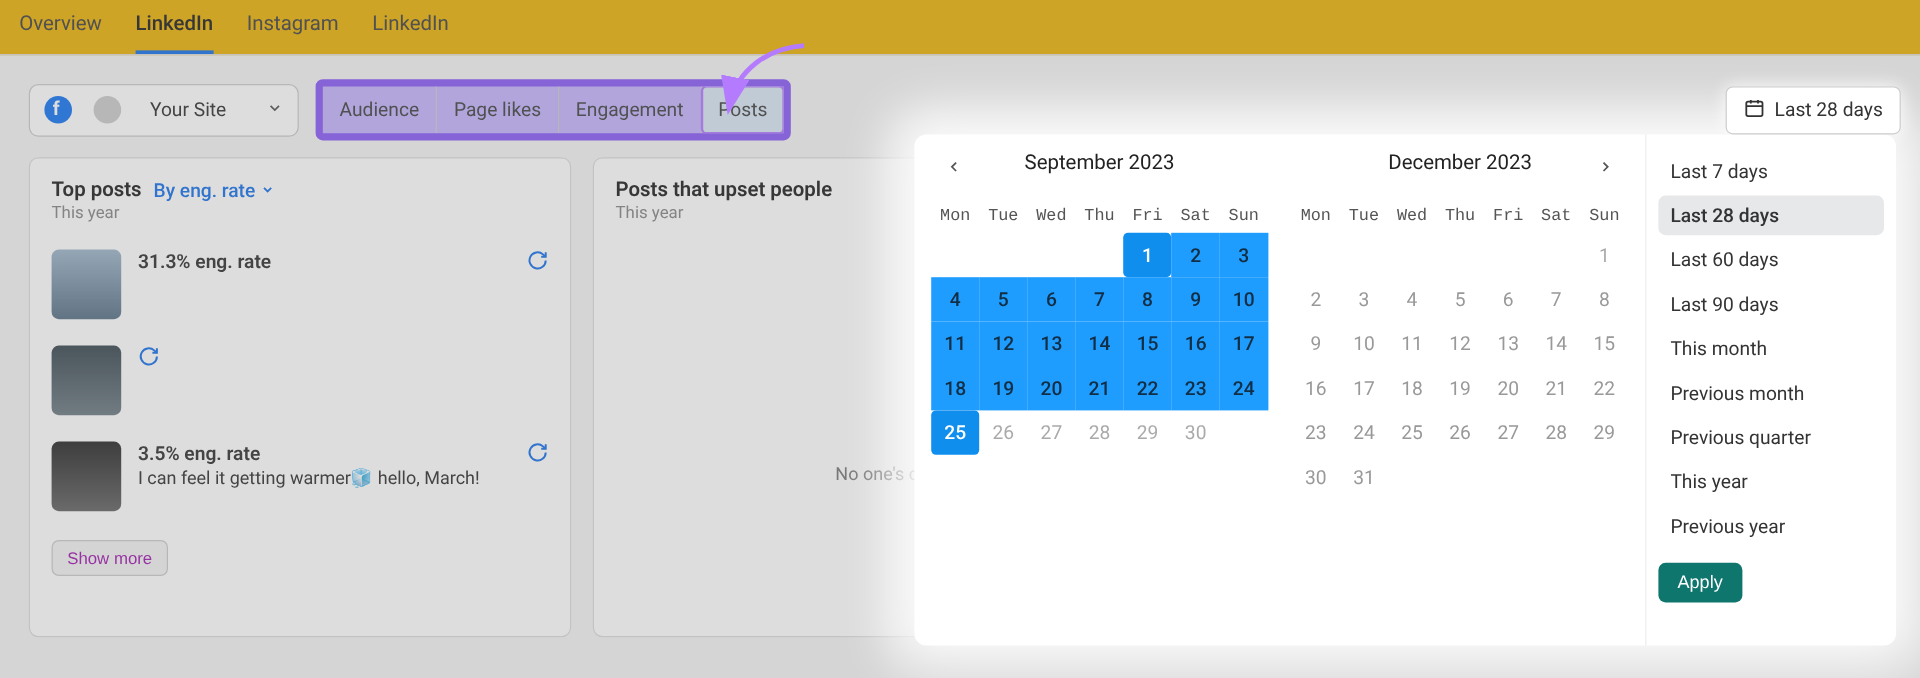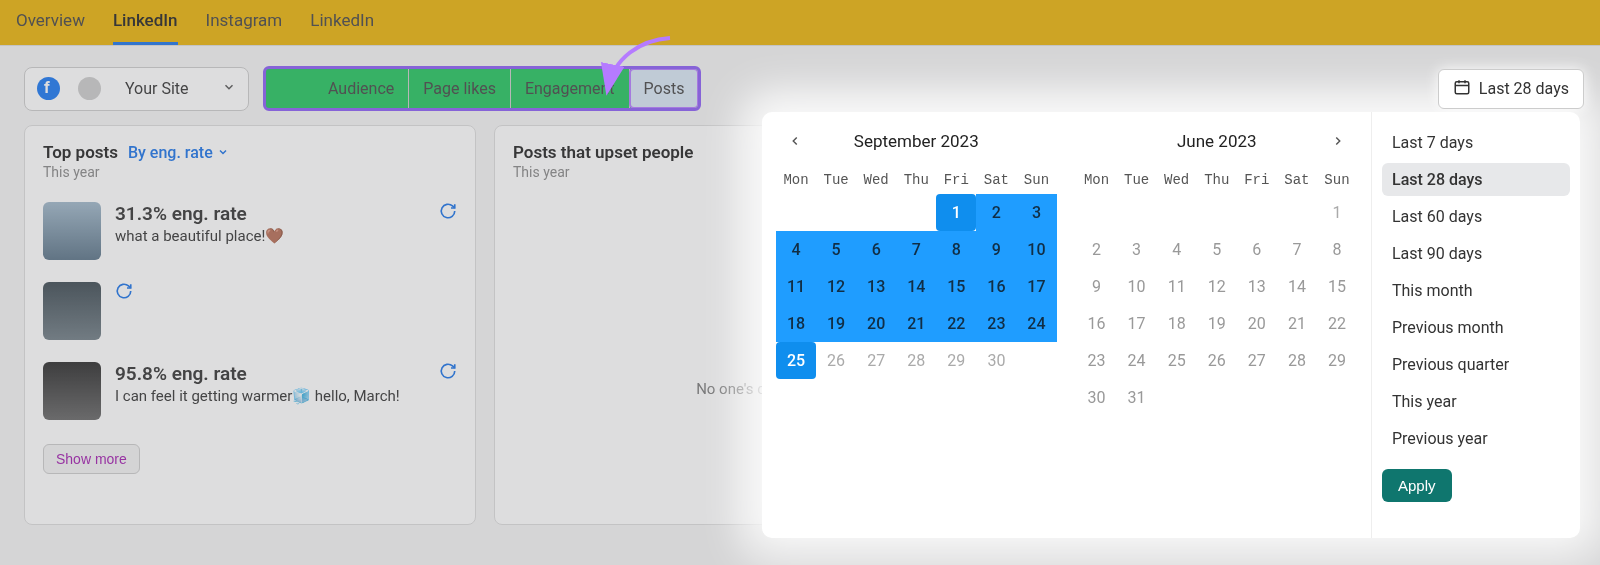--- a/index.html
+++ b/index.html
@@ -56,22 +56,22 @@
     content: "f"; color: #fff; font-weight: 700;
     position: absolute; left: 7px; top: 1px; font-size: 16px;
   }
   .avatar-dot {
     width: 23px; height: 23px; border-radius: 50%;
     background: #ccc;
     margin-left: -6px;
   }
   .site-dd .caret { margin-left: auto; color:#555; }
   .sub-tabs {
-    display: flex; border: 3px solid #8b5cf6; border-radius: 6px;
-    overflow: hidden; background: #22c55e; padding-left: 48px;
+    display: flex; border: 6px solid #8b5cf6; border-radius: 6px;
+    overflow: hidden; background: #c4b5fd;
   }
   .sub-tab {
     padding: 10px 14px; font-size: 16px; color: #444;
     border-right: 1px solid #ccc; cursor: pointer;
   }
   .sub-tab:last-child { border-right: none; }
   .sub-tab.active {
     background: #d9e7f5;
     outline: 2px solid #b57bff;
     outline-offset: -1px;
@@ -104,21 +104,21 @@
     margin-top: 22px;
   }
   .thumb {
     width: 58px; height: 58px; border-radius: 6px; background:#888;
     background-size: cover;
   }
   .t1 { background: linear-gradient(#9fb7c9,#5a7387);}
   .t2 { background: linear-gradient(#3d4a52,#707d85);}
   .t3 { background: linear-gradient(#2b2b2b,#666);}
   .post-meta { flex: 1; }
-  .eng-rate { font-weight: 600; font-size: 19px; }
+  .eng-rate { font-weight: 600; font-size: 16px; }
   .caption { font-size: 15px; color: #333; margin-top: 2px;}
   .refresh-ico { color: #1a73e8; font-size: 18px; cursor: pointer; }
   .show-more {
     margin-top: 24px; border:1px solid #ccc; background:#f3f3f3;
     padding:6px 12px; border-radius:6px; font-size:14px; color:#a21caf;
   }
   .upset .empty { text-align:center; color:#777; margin-top: 200px; font-size:15px;}
   
   .arrow {
     position: absolute; left: 600px; top: 34px; z-index: 6;
@@ -138,21 +138,21 @@
   }
   .cal-area {
     flex: 1;
     padding: 14px 14px 18px 14px;
     display: flex;
     gap: 20px;
     border-right: 1px solid #eee;
   }
   .cal { flex: 1; }
   .cal-head {
-    display: flex; align-items: center; justify-content: center;
+    display: flex; justify-content: center;
     gap: 10px; font-size: 17px; color:#222;
     position: relative; height: 30px; margin-bottom: 10px;
   }
   .cal-head .nav { position:absolute; color:#666; cursor:pointer; font-size:18px; padding:4px 8px;}
   .cal-head .nav.left { left: 4px;}
   .cal-head .nav.right { right: 4px;}
   .dow-row, .day-row {
     display: grid; grid-template-columns: repeat(7, 1fr);
     text-align: center;
   }
@@ -249,38 +249,37 @@
             <polyline points="6 9 12 15 18 9"></polyline>
           </svg>
       </span>
     </div>
     <div class="sub-note">This year</div>
     <div id="posts-list">
         <div class="post-row">
           <div class="thumb t1"></div>
           <div class="post-meta">
             <div class="eng-rate">31.3% eng. rate</div>
-            <div class="caption">what a beautiful place!🤎</div>
           </div>
           <span class="refresh-ico"><svg width="18" height="18" viewBox="0 0 24 24" fill="none" stroke="#1a73e8" stroke-width="2.2">
               <path d="M21 12a9 9 0 1 1-3-6.7L21 8"></path>
               <polyline points="21 3 21 8 16 8"></polyline>
             </svg></span>
         </div>
         <div class="post-row">
           <div class="thumb t2"></div>
           <span class="refresh-ico"><svg width="18" height="18" viewBox="0 0 24 24" fill="none" stroke="#1a73e8" stroke-width="2.2">
               <path d="M21 12a9 9 0 1 1-3-6.7L21 8"></path>
               <polyline points="21 3 21 8 16 8"></polyline>
             </svg></span>
         </div>
         <div class="post-row">
           <div class="thumb t3"></div>
           <div class="post-meta">
-            <div class="eng-rate">95.8% eng. rate</div>
+            <div class="eng-rate">3.5% eng. rate</div>
             <div class="caption">I can feel it getting warmer🧊 hello, March!</div>
           </div>
           <span class="refresh-ico"><svg width="18" height="18" viewBox="0 0 24 24" fill="none" stroke="#1a73e8" stroke-width="2.2">
               <path d="M21 12a9 9 0 1 1-3-6.7L21 8"></path>
               <polyline points="21 3 21 8 16 8"></polyline>
             </svg></span>
         </div>
       </div>
     <button class="show-more">Show more</button>
   </div>
@@ -358,21 +357,21 @@
             <div class="day dim">27</div>
             <div class="day dim">28</div>
             <div class="day dim">29</div>
             <div class="day dim">30</div>
           </div>
         </div>
     </div>
 
     <div class="cal">
       <div class="cal-head">
-        <span>June 2023</span>
+        <span>December 2023</span>
         <span class="nav right">
           <svg width="14" height="14" viewBox="0 0 24 24" fill="none" stroke="#555" stroke-width="2.5">
               <polyline points="9 18 15 12 9 6"></polyline>
             </svg>
         </span>
       </div>
       <div class="dow-row" id="dow-right">
           <span>Mon</span>
           <span>Tue</span>
           <span>Wed</span>

